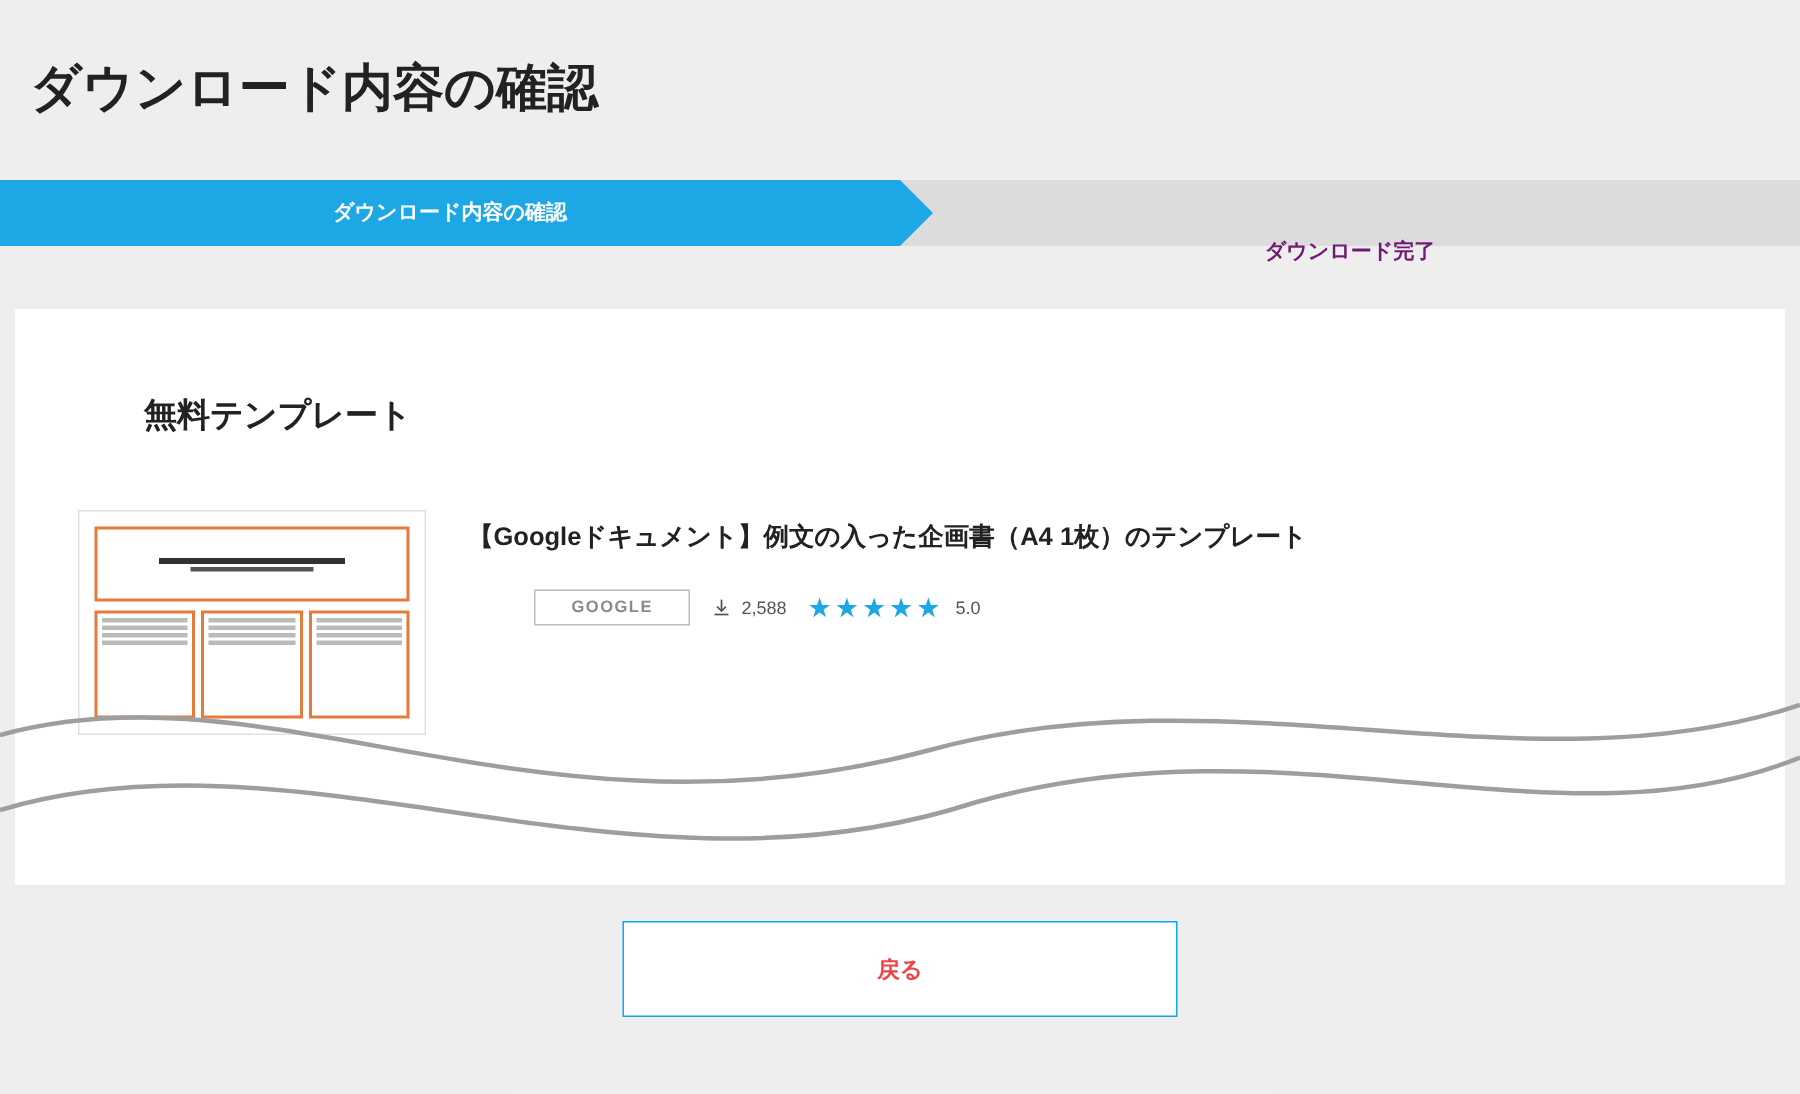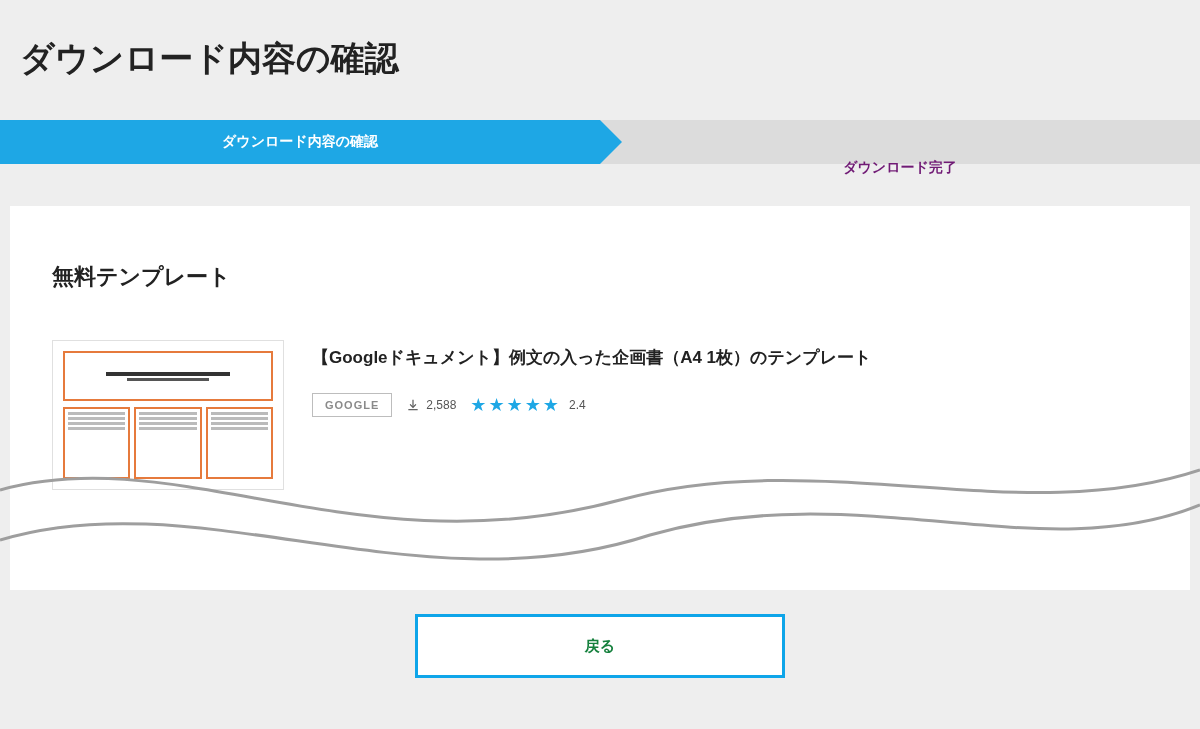--- a/index.html
+++ b/index.html
@@ -65,20 +65,21 @@
     margin: 42px 10px 0;
     background: #ffffff;
     padding: 56px 42px 100px;
     position: relative;
   }
   .section-title {
     font-size: 22px;
     font-weight: 700;
     color: #222;
     margin-bottom: 48px;
+    margin-left: 44px;
   }
 
   
   .item-row {
     display: flex;
     gap: 28px;
     align-items: flex-start;
   }
   .thumb {
     width: 232px;
@@ -104,21 +105,22 @@
     color: #222;
     margin-bottom: 24px;
   }
   .meta { display: flex; align-items: center; gap: 14px; }
   .badge {
     border: 1px solid #bdbdbd;
     color: #8a8a8a;
     font-size: 11px;
     font-weight: 700;
     letter-spacing: 1px;
-    padding: 5px 12px;
+    padding: 5px 24px;
+    margin-left: 44px;
   }
   .dl-block { display:flex; align-items:center; gap:6px; color:#555; font-size:12px;justify-content:space-between; }
   .stars { display:flex; align-items:center; gap:4px; color:#1ea7e5; }
   .star-glyph { font-size: 18px; letter-spacing: 2px; }
   .rating-num { color:#555; font-size:12px; margin-left:4px; }
 
   
   .wave-wrap {
     position: absolute;
     left: 0; right: 0;
@@ -140,22 +142,22 @@
     width: 370px;
     height: 64px;
     display:flex;align-items:center;justify-content:center;
     font-size: 15px;
     font-weight: 700;
     cursor: pointer;
     position: relative;
   }
   .btn-back {
     background: #ffffff;
-    border: 3px solid #0ea5e9;
-    color: #15803d;
+    border: 1px solid #0ea5e9;
+    color: #ef4444;
   }
   .btn-primary {
     background: #e34c22;
     color: #ffffff;
     border: none;
     text-align: center;
     line-height: 1.35;
   }
   .btn-primary .chev {
     position:absolute; right:18px; top:50%; transform:translateY(-50%);
@@ -210,21 +212,21 @@
         <span class="dl-block">
           <svg width="14" height="14" viewBox="0 0 24 24" fill="none" stroke="#555" stroke-width="2">
             <path d="M12 3v12"></path>
               <path d="M7 11l5 5 5-5"></path>
               <path d="M4 20h16"></path>
           </svg>
           <span>2,588</span>
         </span>
         <span class="stars">
           <span class="star-glyph">★★★★★</span>
-          <span class="rating-num">2.4</span>
+          <span class="rating-num">5.0</span>
         </span>
       </div>
     </div>
   </div>
 </div>
 
 <div class="wave-wrap">
   <svg viewBox="0 0 1200 140">
     <path d="M0 40 C 180 -10, 360 120, 620 50 C 820 -5, 1020 80, 1200 20" stroke="#9e9e9e" stroke-width="3" fill="none"></path>
     <path d="M0 90 C 200 30, 420 160, 650 85 C 860 25, 1040 120, 1200 55" stroke="#9e9e9e" stroke-width="3" fill="none"></path>

